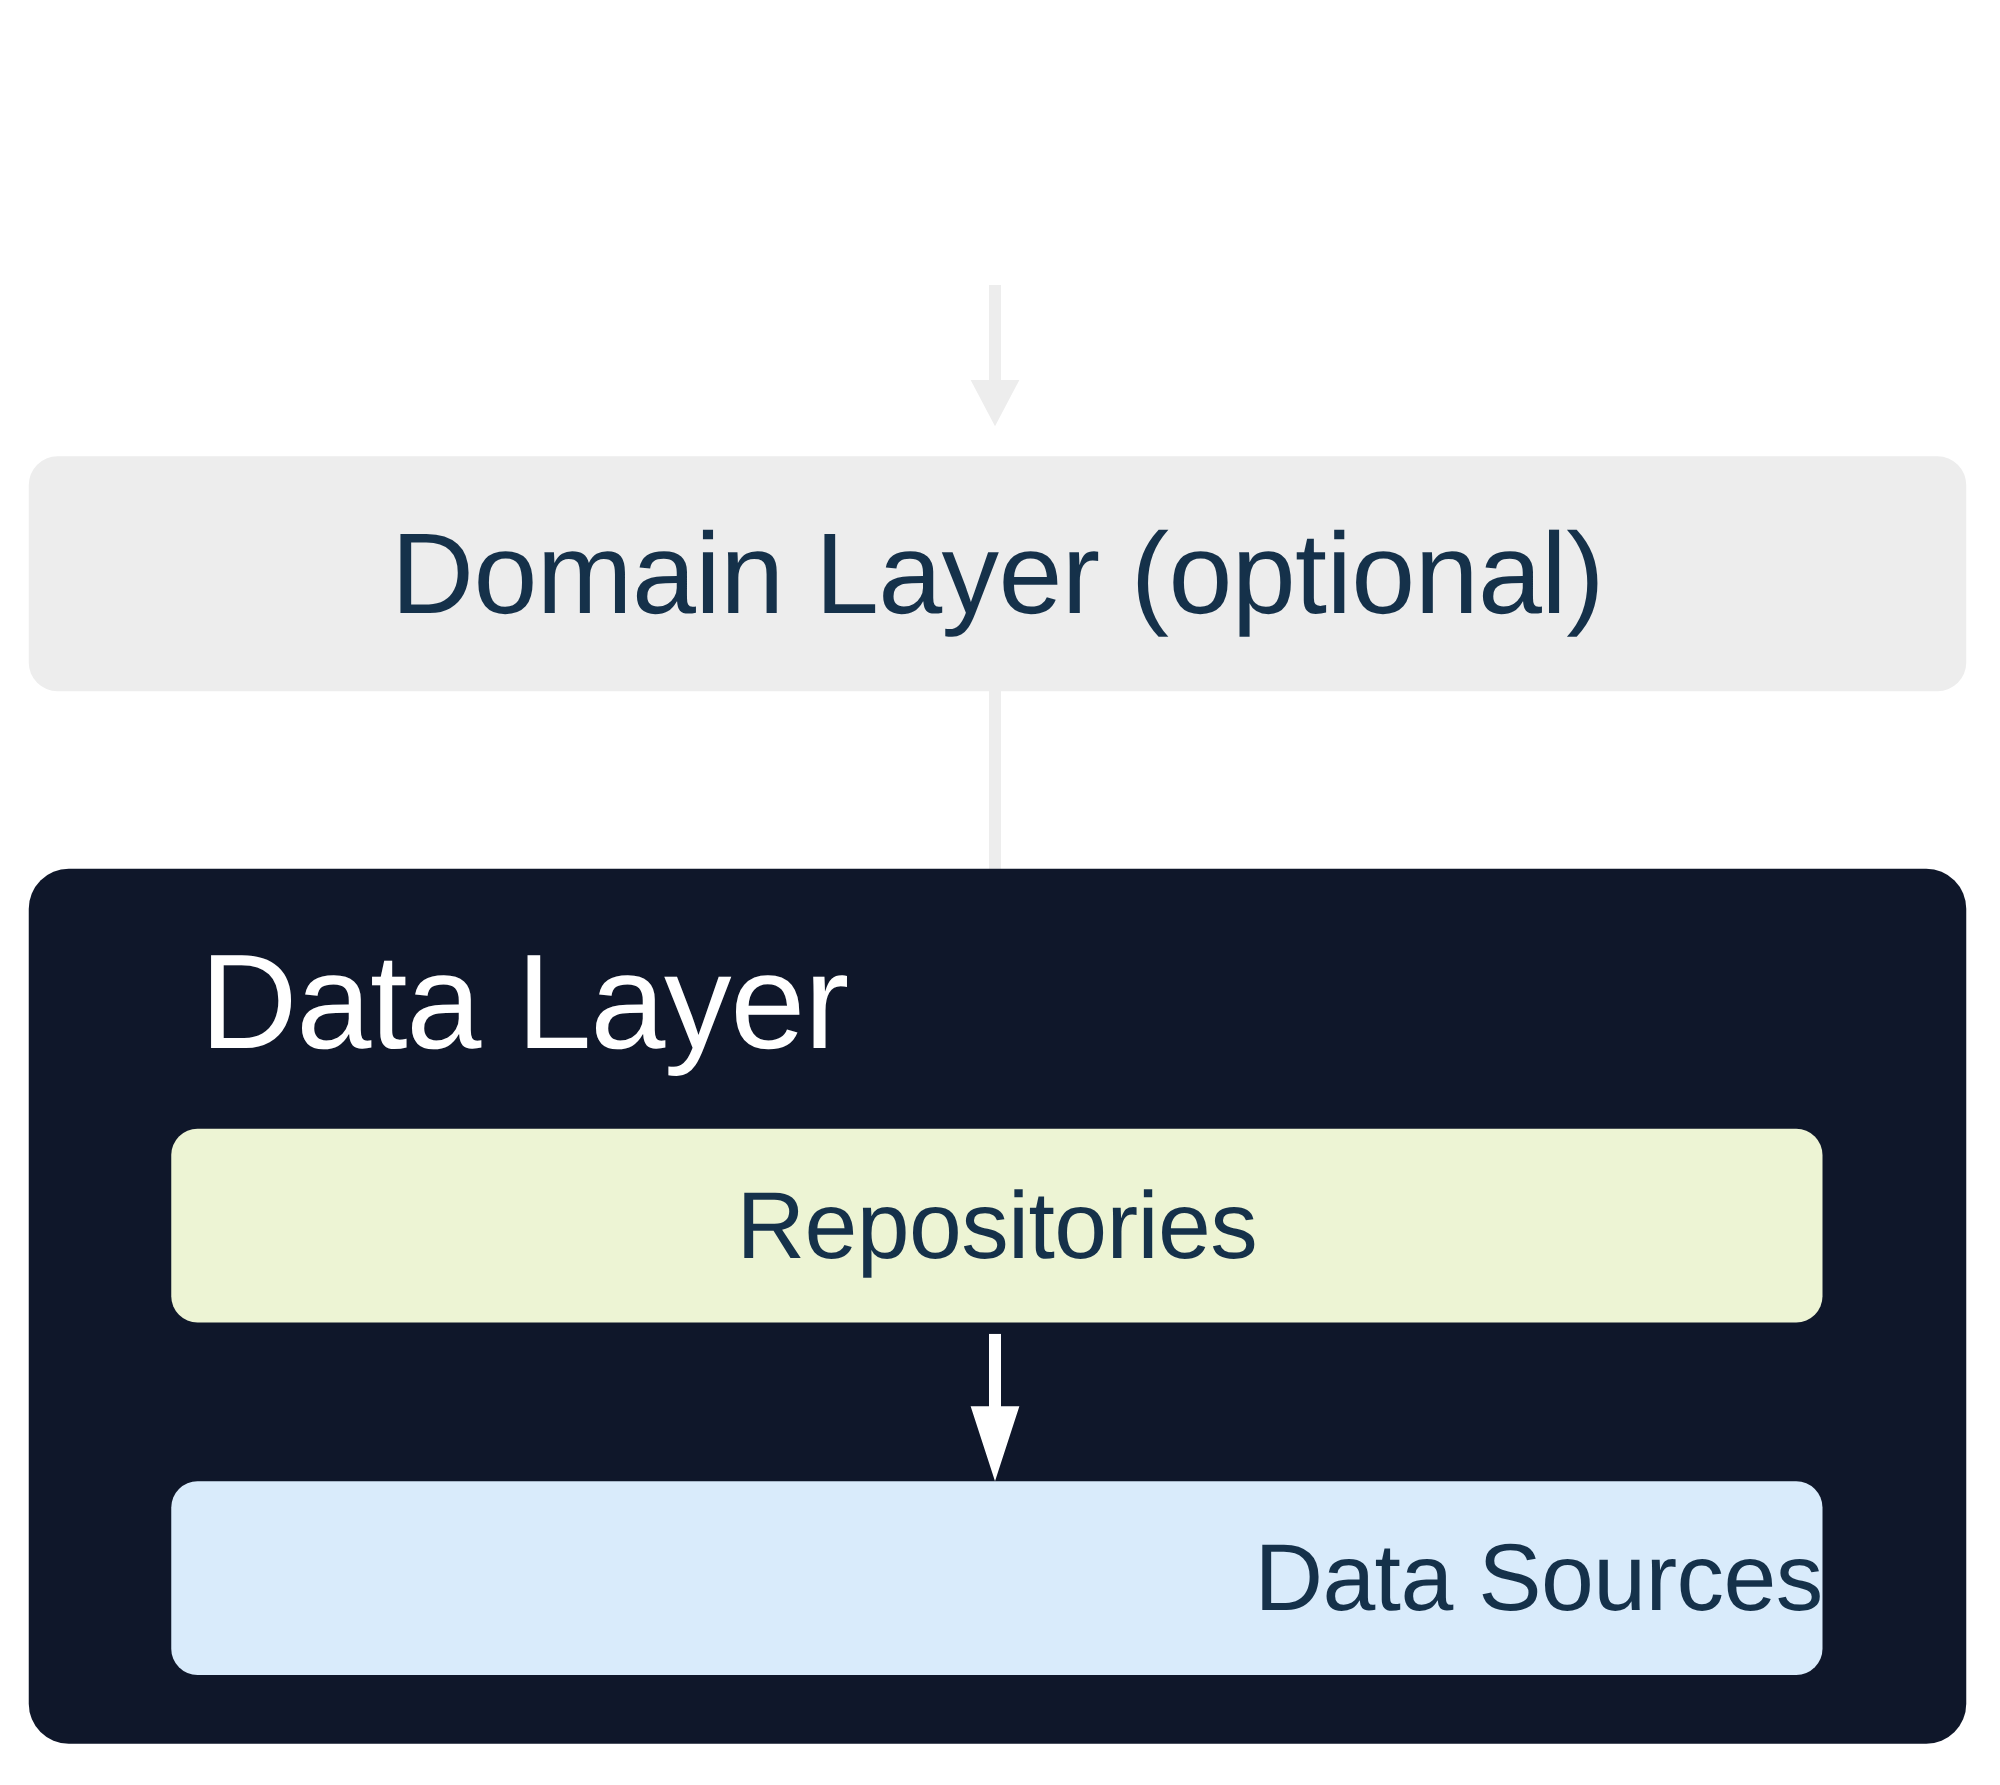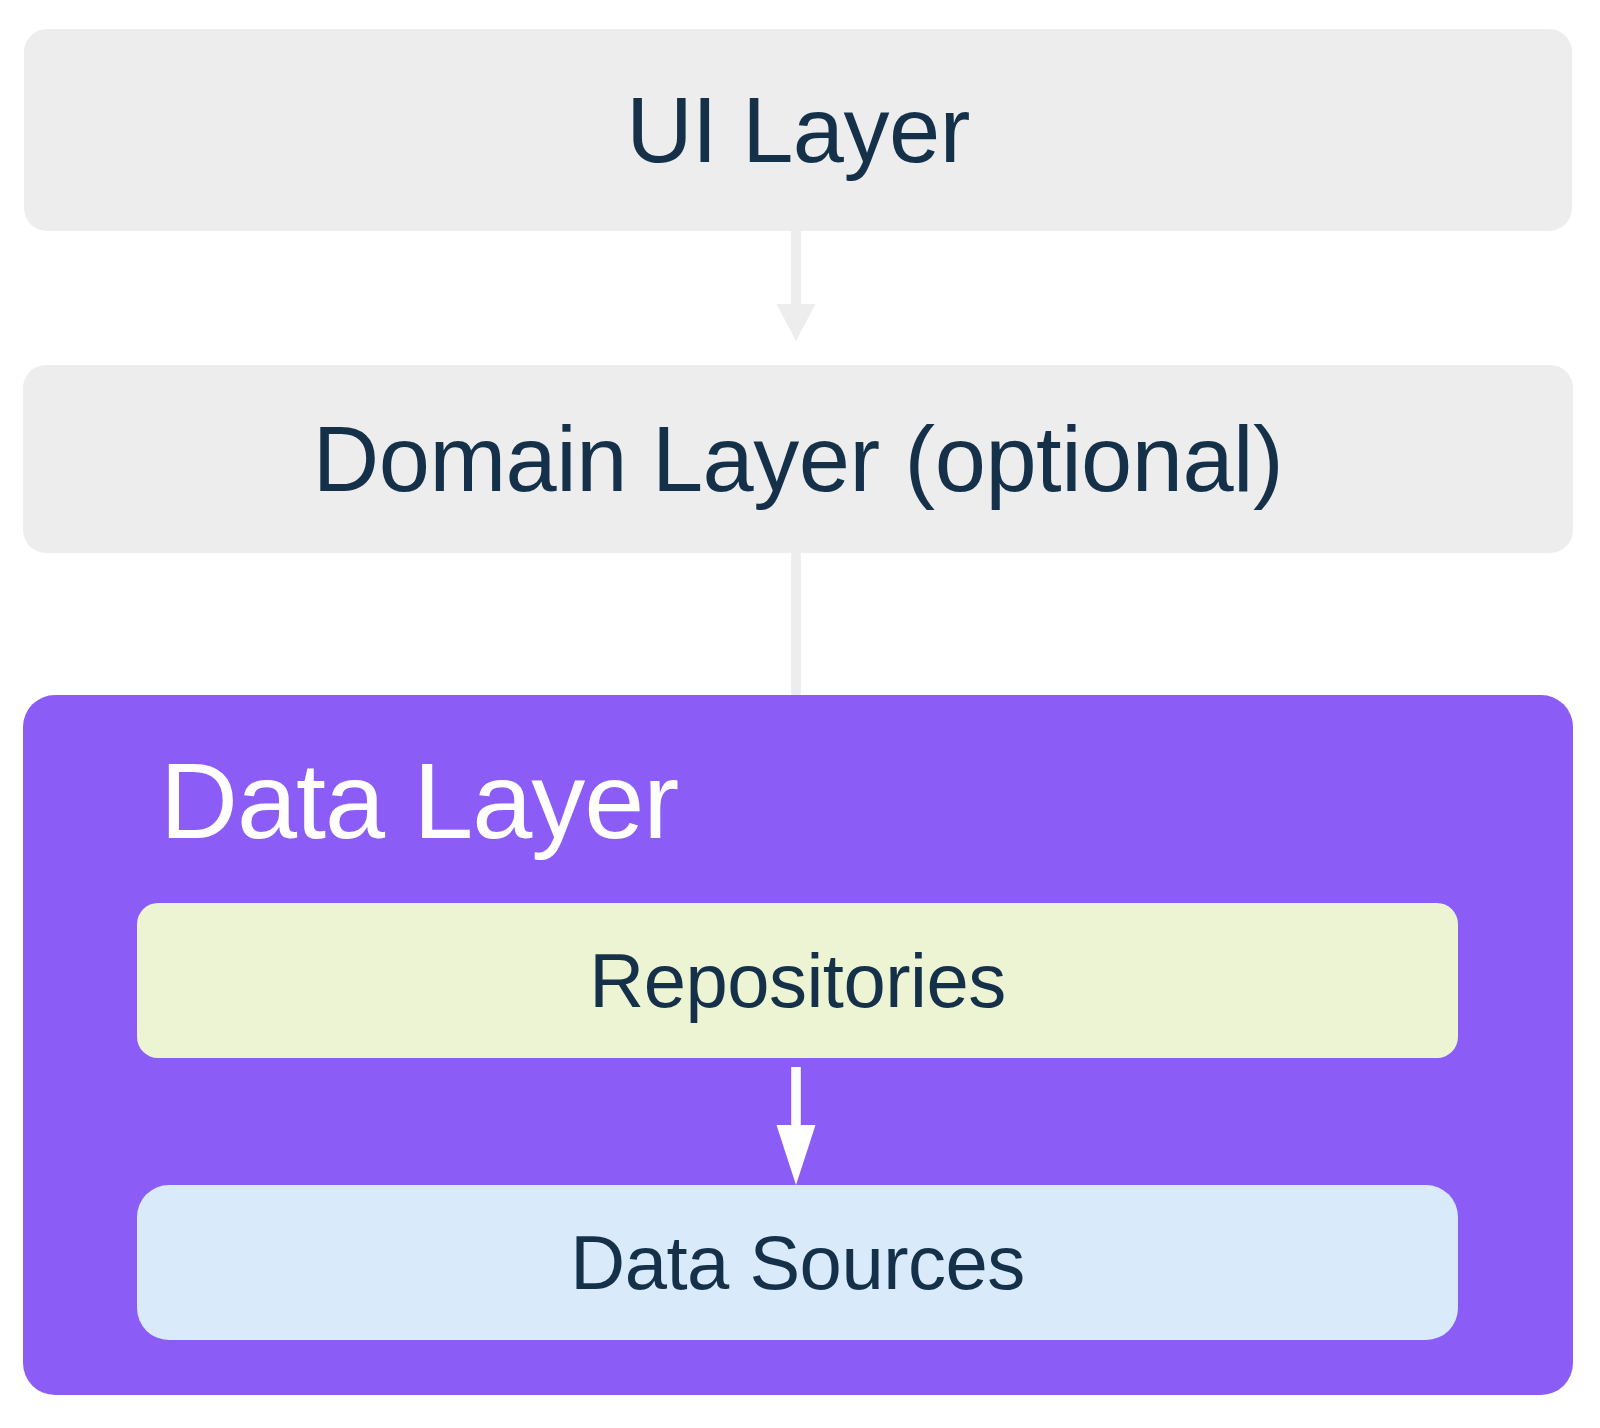--- a/index.html
+++ b/index.html
@@ -63,21 +63,21 @@
     white-space: nowrap;
   }
 
   
   #data-layer-box {
     position: absolute;
     left: 23px;
     top: 695px;
     width: 1550px;
     height: 700px;
-    background: #8b5cf6;
+    background: #0f172a;
     border-radius: 32px;
     box-sizing: border-box;
   }
   #data-layer-label {
     position: absolute;
     left: 137px;
     top: 46px;
     font-size: 108px;
     font-weight: 400;
     color: #FFFFFF;
@@ -103,21 +103,22 @@
     line-height: 1;
     white-space: nowrap;
   }
 
   #data-sources-box {
     left: 114px;
     top: 490px;
     width: 1321px;
     height: 155px;
     background: #D9EBFB;
-    border-radius: 32px;
+    border-radius: 21px;
+    justify-content: flex-end;
   }
   #data-sources-label {
     font-size: 76px;
     font-weight: 400;
     color: #15314A;
     letter-spacing: -0.5px;
     line-height: 1;
     white-space: nowrap;
   }
 
@@ -129,23 +130,20 @@
 
   #arrow-ui-to-domain  { left: 770px; top: 228px; }
   #arrow-domain-to-repositories { left: 770px; top: 550px; }
   #arrow-repositories-to-datasources { left: 770px; top: 1067px; }
 </style>
 </head>
 <body>
 
 <div id="canvas">
 
-  <div class="layer-box" id="ui-layer-box">
-    <span id="ui-layer-label">UI Layer</span>
-  </div>
 
   <div class="arrow" id="arrow-ui-to-domain">
     <svg width="52" height="140" viewBox="0 0 52 140">
       <path d="M21.2 0 H30.8 V76 H45.5 L26 113 L6.5 76 H21.2 Z" fill="#EDEDED"></path>
     </svg>
   </div>
 
   <div class="layer-box" id="domain-layer-box">
     <span id="domain-layer-label">Domain Layer (optional)</span>
   </div>

